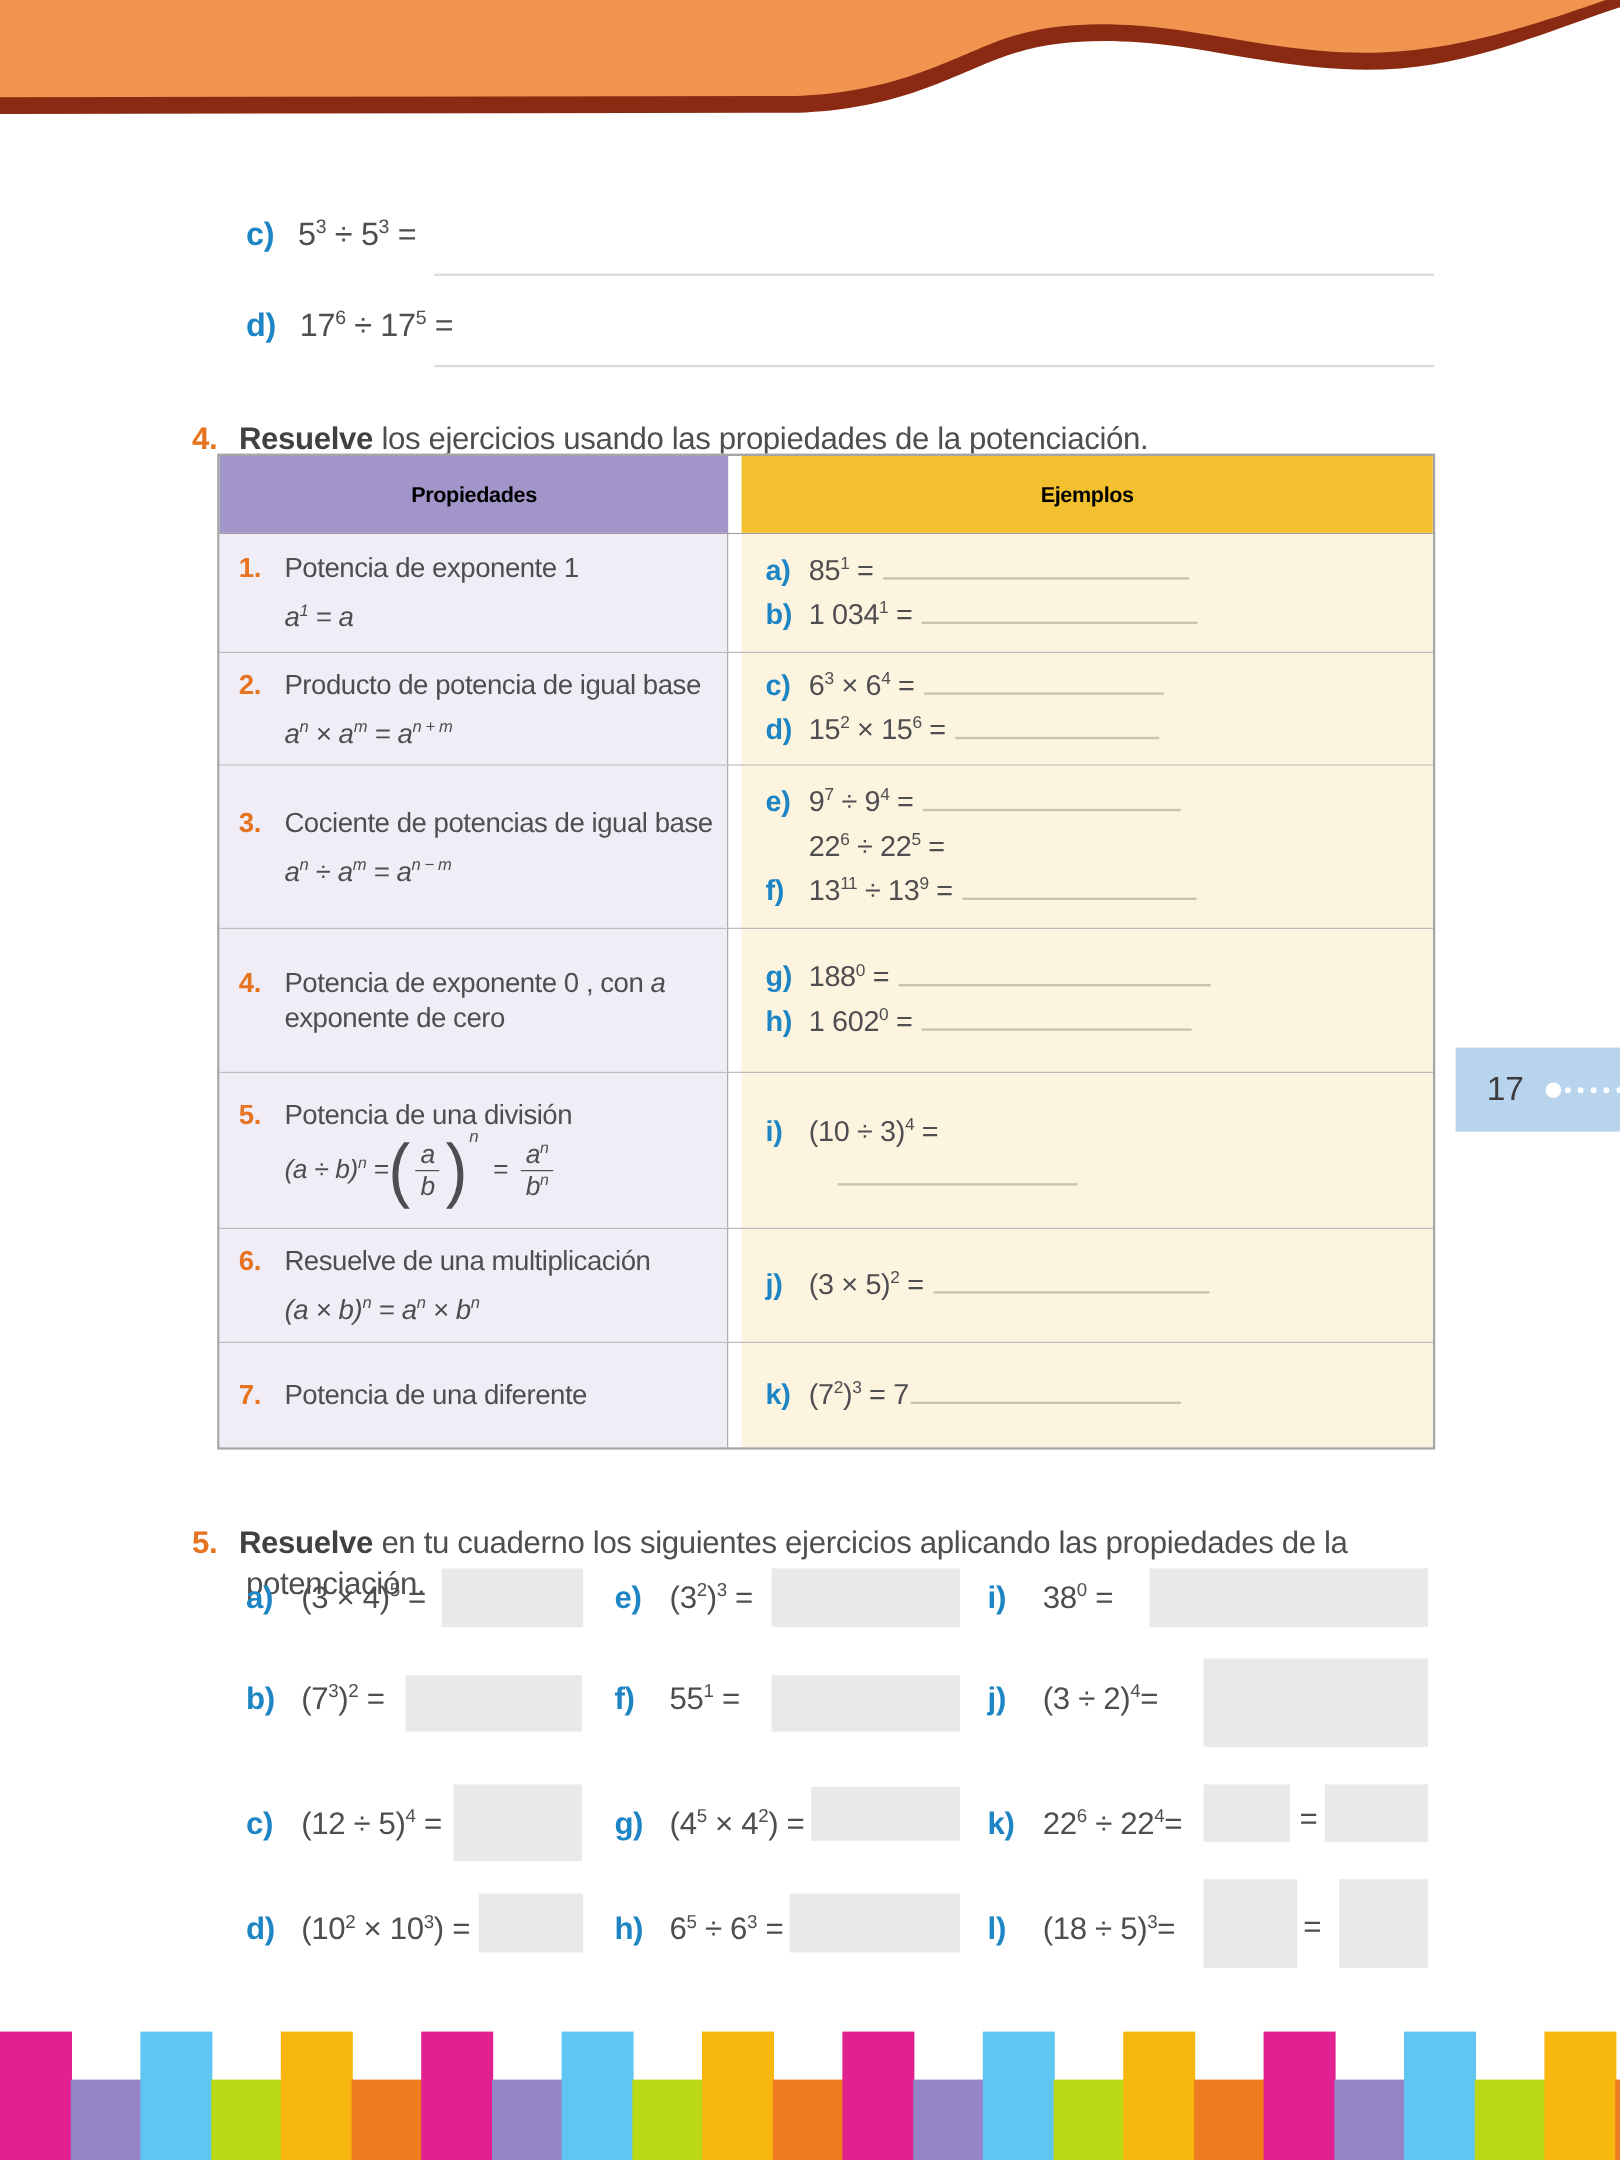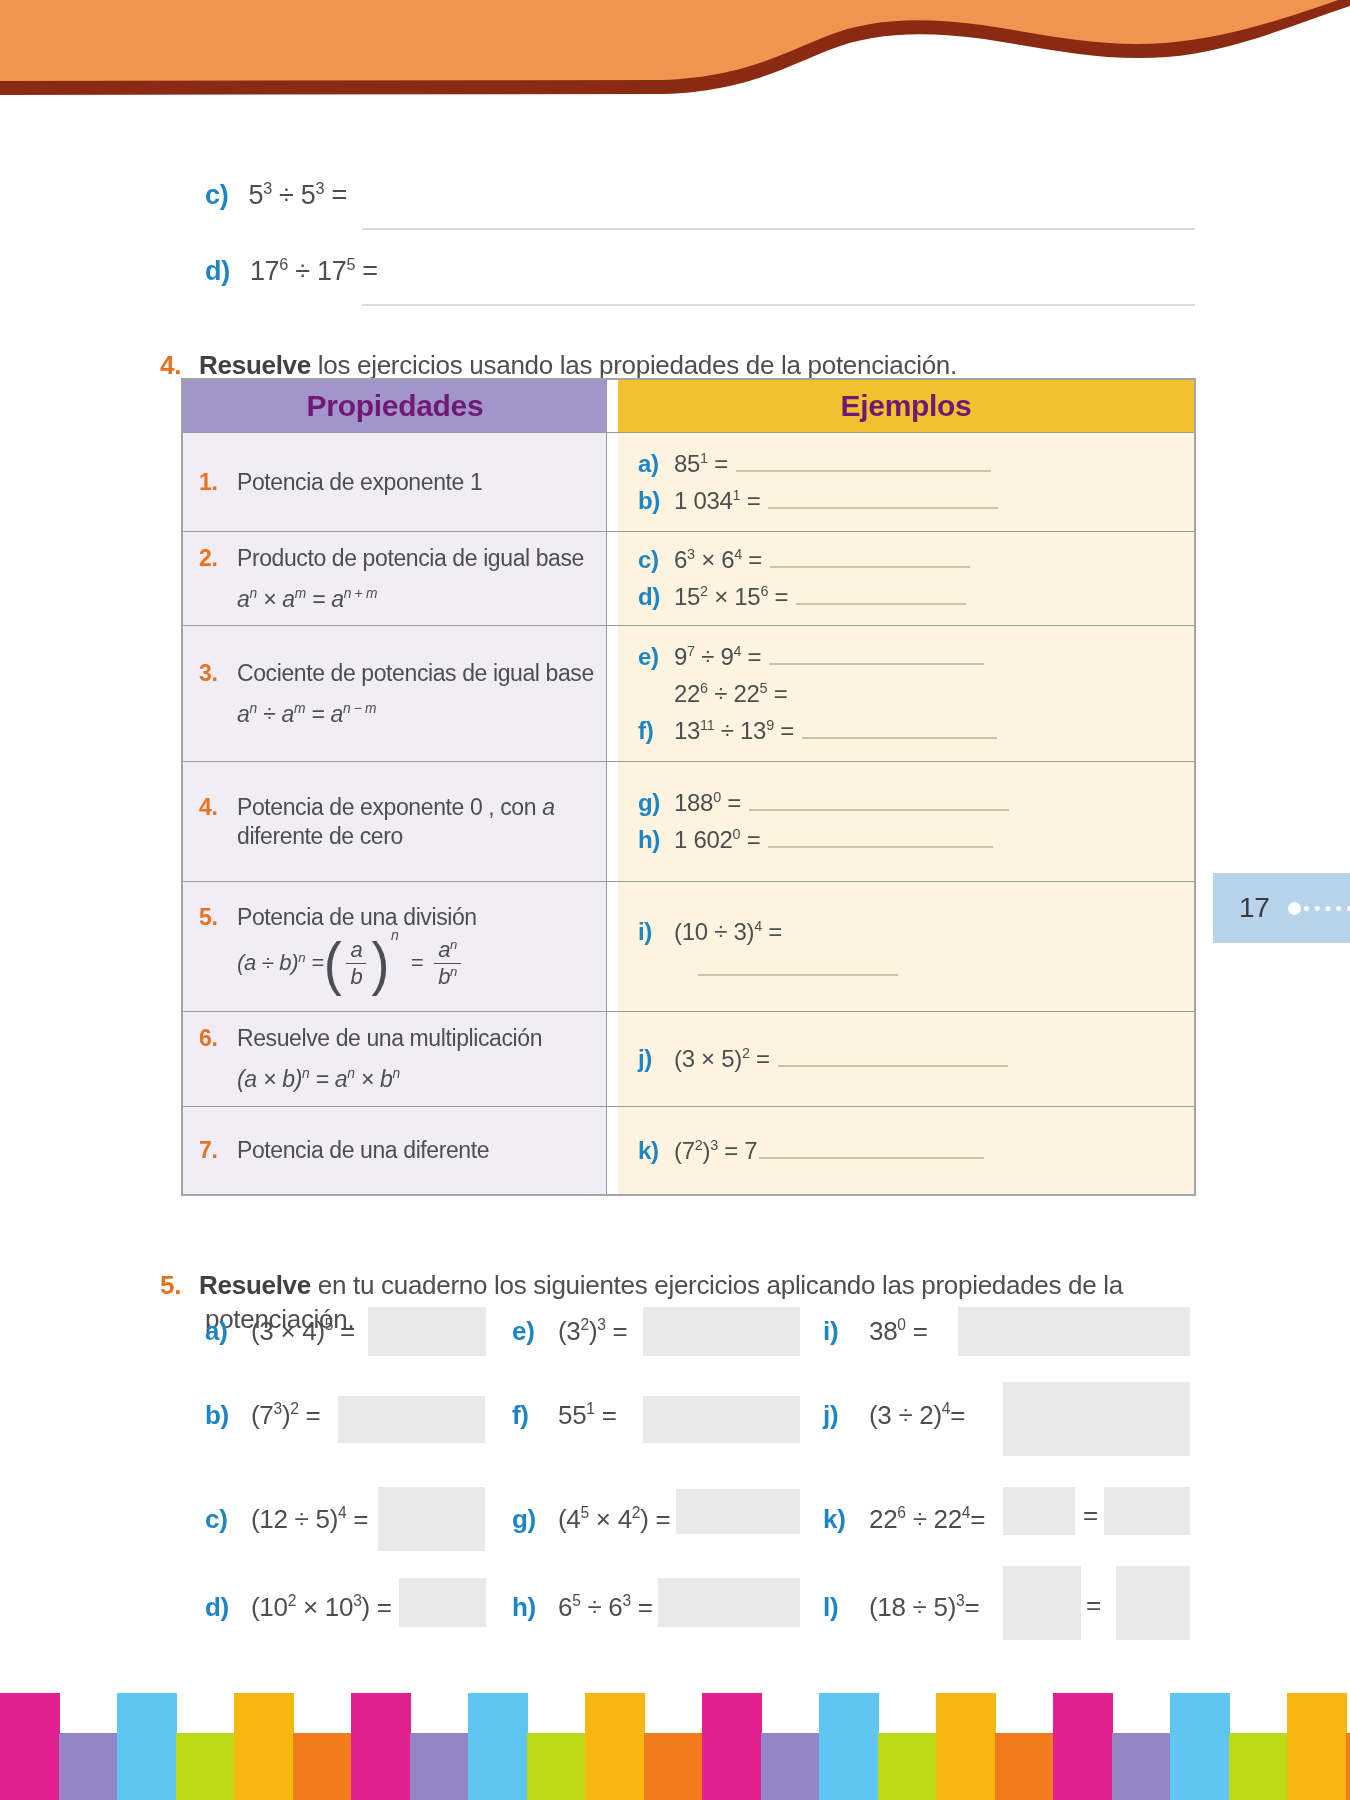--- a/index.html
+++ b/index.html
@@ -15,22 +15,22 @@
   
   .heading{position:absolute;left:160px;font-size:26px;line-height:34px;}
   .h-num{color:#e5731f;font-weight:bold;margin-right:18px;}
   .h-bold{font-weight:bold;color:#414143;}
   .h-line2{margin-left:45px;}
 
   
   .extable{position:absolute;left:181px;top:378px;width:1011px;border:2px solid #a5a5a5;background:#fff;}
   .trow{display:flex;border-bottom:1.5px solid #9b9b9b;}
   .trow:last-child{border-bottom:none;}
-  .th{height:52px;display:flex;align-items:center;justify-content:center;
-      color:#701a75;font-weight:bold;font-size:30px;}
+  .th{height:64px;display:flex;align-items:center;justify-content:center;
+      color:#000000;font-weight:bold;font-size:18px;}
   .th-prop{width:424px;background:#a195c9;}
   .th-ej{width:576px;background:#f3c12f;}
   .tgap{width:11px;background:#fff;flex:none;}
   .td-l{width:424px;background:#f0edf7;border-right:1.5px solid #9b9b9b;box-sizing:border-box;
         display:flex;flex-direction:column;justify-content:center;gap:14px;padding:10px 6px 10px 16px;}
   .td-r{width:576px;background:#fdf4e0;display:flex;flex-direction:column;justify-content:center;
         gap:9px;padding:8px 8px 8px 20px;box-sizing:border-box;}
   .prop-head{display:flex;font-size:23px;letter-spacing:-0.4px;align-items:baseline;}
   .prop-num{color:#e5731f;font-weight:bold;width:38px;flex:none;}
   .prop-title{white-space:nowrap;}
@@ -99,20 +99,21 @@
       <div class="tgap"></div>
       <div class="th th-ej">Ejemplos</div>
     </div>
 
     <div class="trow" style="height:98px;">
       <div class="td-l">
         <div class="prop-head">
             <span class="prop-num">1.</span>
             <span class="prop-title">Potencia de exponente 1</span>
           </div>
+        <div class="prop-formula">a<sup>1</sup> = a</div>
       </div>
       <div class="tgap"></div>
       <div class="td-r">
         <div class="exline">
             <span class="exletter">a)</span>
             <span class="exexpr">85<sup>1</sup> =</span>
             <span class="rule" style="width:255px;"></span>
           </div>
         <div class="exline">
             <span class="exletter">b)</span>
@@ -170,21 +171,21 @@
           </div>
       </div>
     </div>
 
     <div class="trow" style="height:119px;">
       <div class="td-l" style="gap:8px;">
         <div class="prop-head">
             <span class="prop-num">4.</span>
             <span class="prop-title">Potencia de exponente 0 , con <i>a</i></span>
           </div>
-        <div class="prop-title2">diferente de cero</div>
+        <div class="prop-title2">exponente de cero</div>
       </div>
       <div class="tgap"></div>
       <div class="td-r">
         <div class="exline">
             <span class="exletter">g)</span>
             <span class="exexpr">188<sup>0</sup> =</span>
             <span class="rule" style="width:260px;"></span>
           </div>
         <div class="exline">
             <span class="exletter">h)</span>

